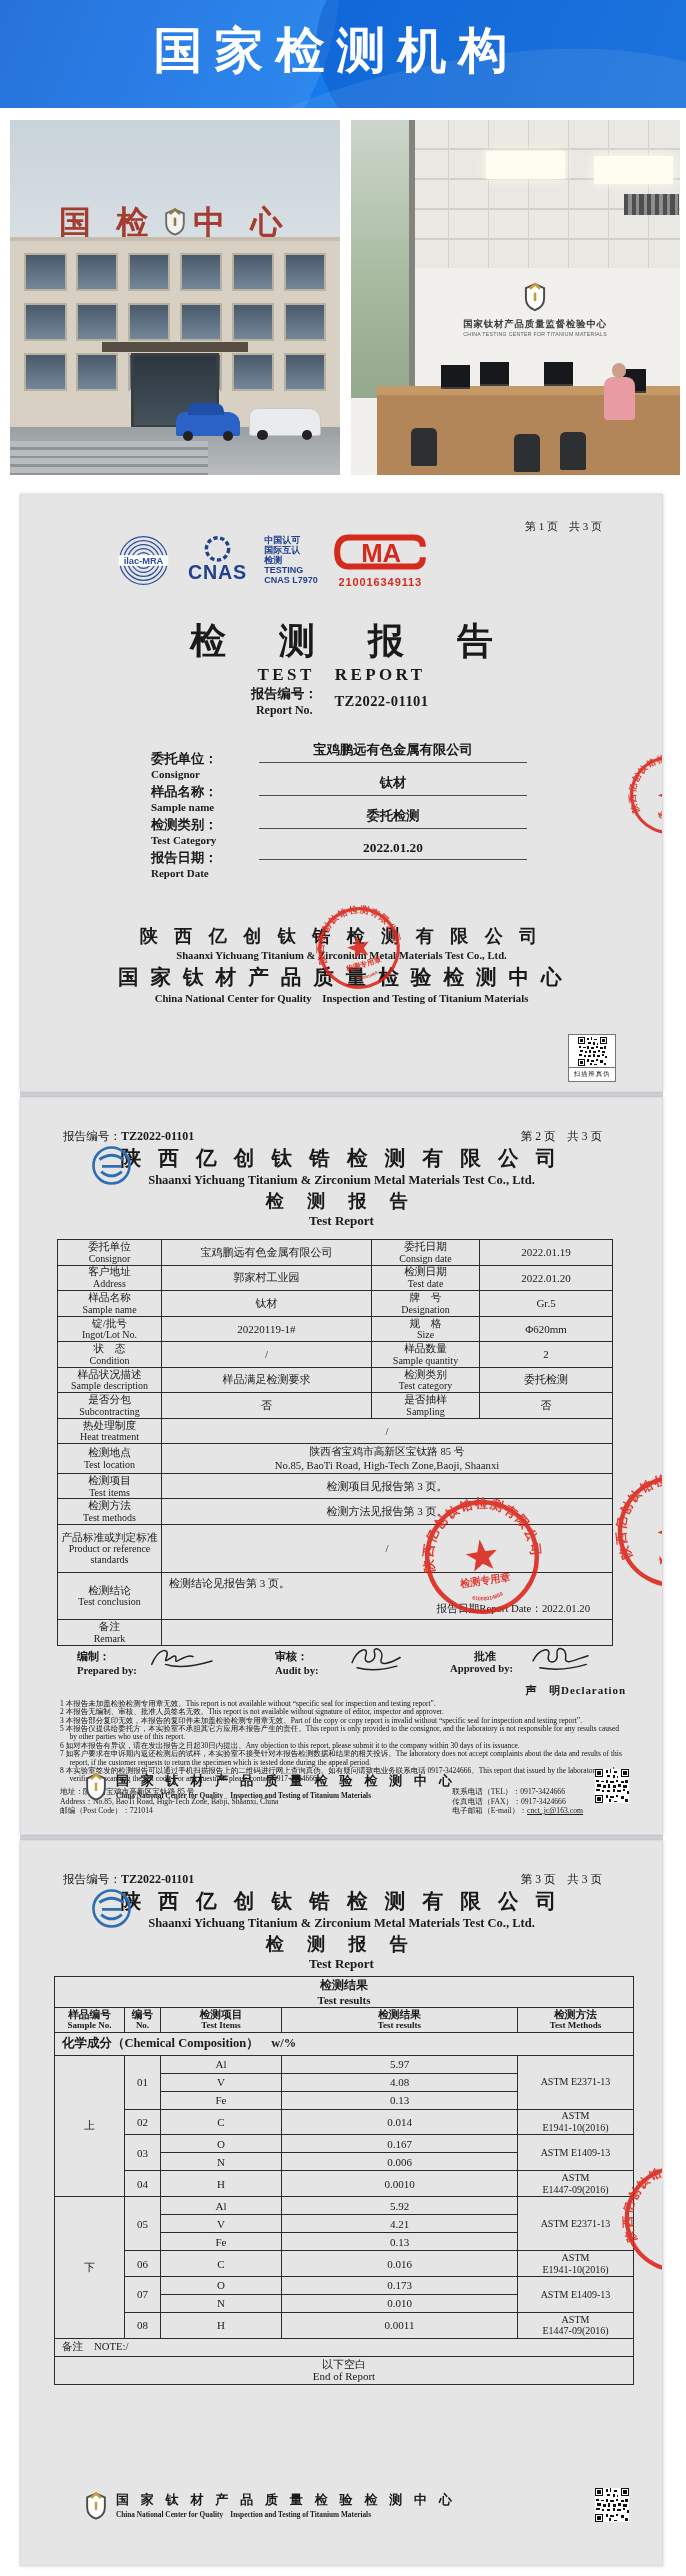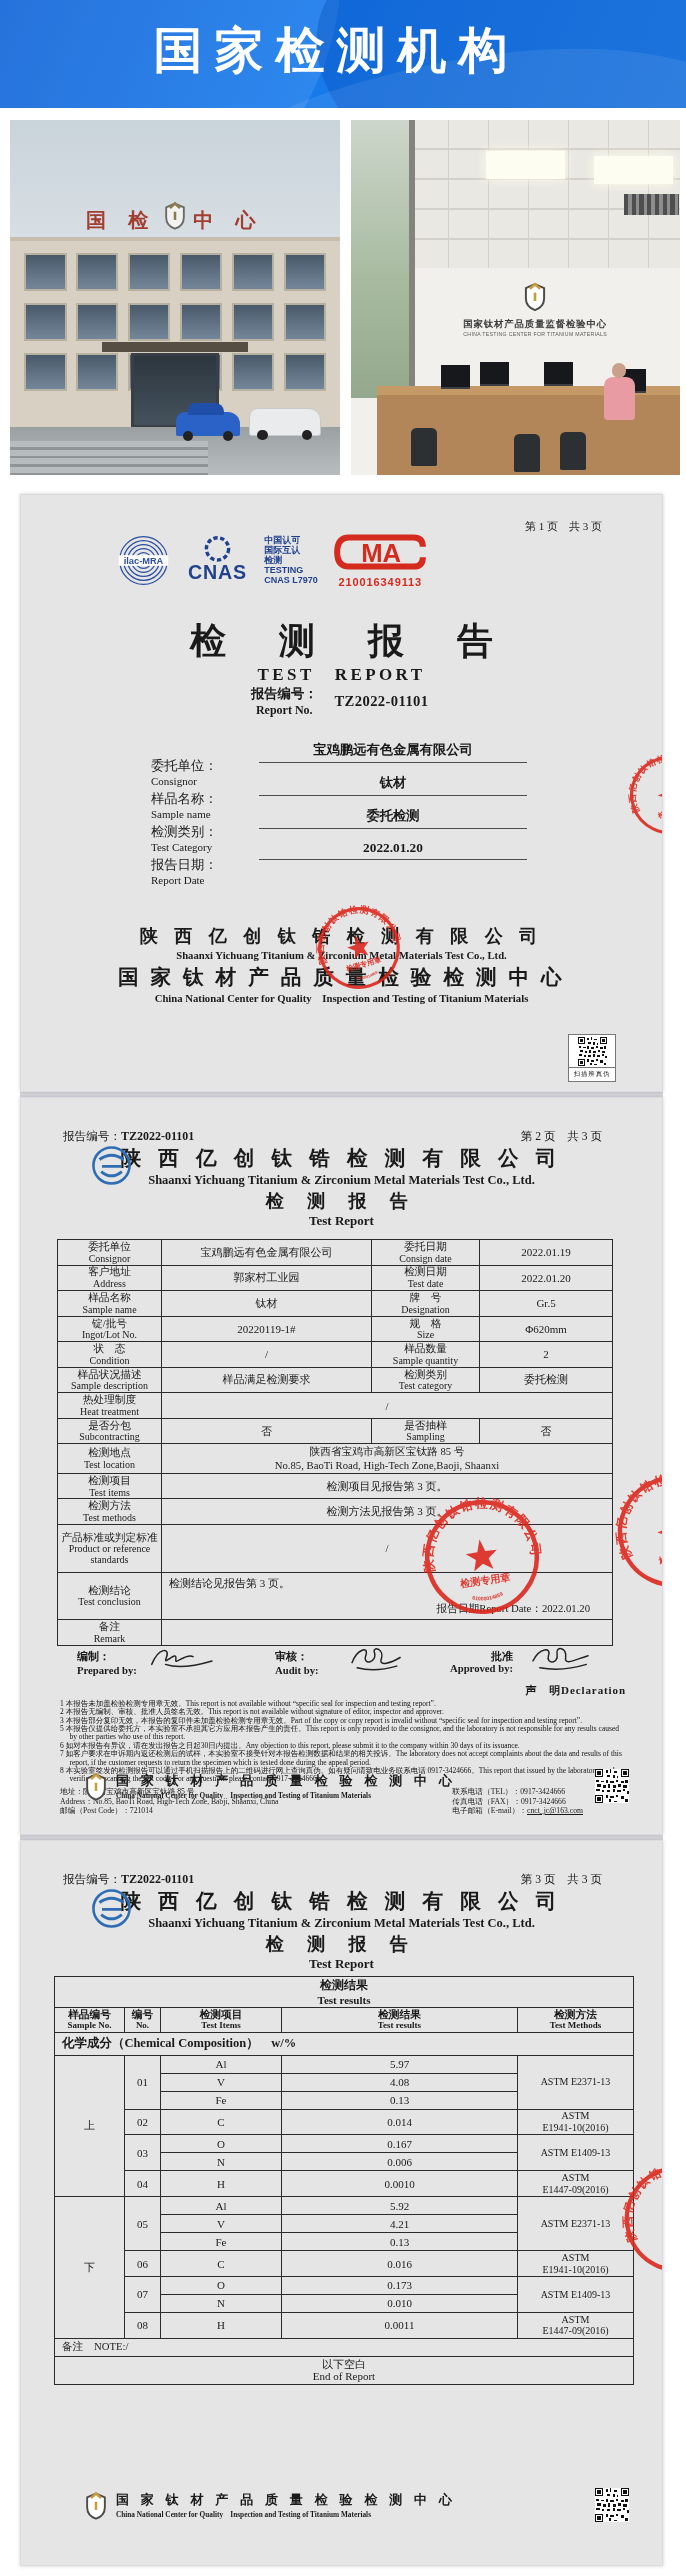--- a/index.html
+++ b/index.html
@@ -16,21 +16,21 @@
                background:rgba(255,255,255,0.08);transform:rotate(-7deg);border-radius:60% 40% 0 0;}
   .banner-title{position:absolute;left:0;right:14px;top:50%;transform:translateY(-54%);
                 text-align:center;color:#fff;font-weight:bold;font-size:49px;letter-spacing:12px;
                 font-family:"Liberation Sans","DejaVu Sans",sans-serif;}
   
   .photos{display:flex;margin:12px 6.9px 0 10.3px;gap:11px;height:355px;}
   .photo{position:relative;overflow:hidden;flex:1;}
   
   .p-build{background:linear-gradient(180deg,#c9d3da 0%,#dce3e8 45%,#e9edf0 70%);}
   .bp-sign{position:absolute;top:81px;left:0;right:0;text-align:center;color:#a23d30;
-           font-weight:bold;font-size:20px;letter-spacing:8.6px;}
+           font-weight:bold;font-size:32px;letter-spacing:8.6px;}
   .bp-sign svg{vertical-align:-3.4px;margin:0 5.2px;}
   .bp-building{position:absolute;top:117px;left:0;right:0;bottom:48px;
                background:#d8d0c2;border-top:4.3px solid #c7bdac;}
   .bp-winrow{display:flex;gap:9.4px;padding:0 13.7px;margin-top:12px;}
   .bp-win{flex:1;height:34px;background:linear-gradient(180deg,#49596a,#74879a);border:2.6px solid #b7b1a2;}
   .bp-canopy{position:absolute;left:50%;transform:translateX(-50%);top:101px;width:146px;height:10.3px;background:#564e42;}
   .bp-door{position:absolute;left:50%;transform:translateX(-50%);top:112px;width:82px;height:69px;
            background:linear-gradient(180deg,#2c363f,#45525c);border:3.4px solid #3a3f45;}
   .bp-steps{position:absolute;left:0;bottom:0;width:60%;height:34px;
             background:repeating-linear-gradient(180deg,#b9bcbe 0 6px,#8f9496 6px 8.6px);}
@@ -82,21 +82,21 @@
             font-size:36px;font-weight:bold;letter-spacing:22px;text-indent:22px;}
   .p1-title-en{position:absolute;top:168px;left:0;right:0;text-align:center;
                font-size:17px;font-weight:bold;letter-spacing:3.4px;}
   .p1-repno{position:absolute;top:190px;left:230px;display:flex;align-items:center;}
   .p1-repno .lab{text-align:center;font-weight:bold;}
   .p1-repno .lab .cn{font-size:13.3px;}
   .p1-repno .lab .en{font-size:12px;}
   .p1-repno .val{font-size:14.6px;font-weight:bold;margin-left:17px;letter-spacing:0.4px;}
   .fields{position:absolute;top:243px;left:0;right:0;}
   .f-row{position:relative;height:33px;}
-  .f-lab{position:absolute;left:130px;top:19px;font-weight:normal;}
+  .f-lab{position:absolute;left:130px;top:12px;font-weight:bold;}
   .f-lab .cn{font-size:13.3px;}
   .f-lab .en{font-size:11px;margin-top:0px;}
   .f-val{position:absolute;left:238px;top:3.4px;width:268px;text-align:center;font-size:13.3px;
          font-weight:bold;border-bottom:1.7px solid #4c4c4c;padding-bottom:2.6px;}
   .company-blk{position:absolute;top:429px;left:0;right:0;text-align:center;font-weight:bold;}
   .company-blk .c1{font-size:18px;letter-spacing:6px;}
   .company-blk .e1{font-size:10.7px;margin-top:0.9px;}
   .company-blk .c2{font-size:20.6px;letter-spacing:3.4px;margin-top:2.6px;}
   .company-blk .e2{font-size:10.7px;margin-top:0.9px;}
   
@@ -507,36 +507,36 @@
           </td>
       <td class="val">样品满足检测要求</td>
       <td class="lb">
             <div class="cn">检测类别</div>
             <div class="en">Test category</div>
           </td>
       <td class="val">委托检测</td>
     </tr>
     <tr>
       <td class="lb">
+            <div class="cn">是否分包</div>
+            <div class="en">Subcontracting</div>
+          </td>
+      <td class="val">否</td>
+      <td class="lb">
+            <div class="cn">是否抽样</div>
+            <div class="en">Sampling</div>
+          </td>
+      <td class="val">否</td>
+    </tr>
+    <tr>
+      <td class="lb">
             <div class="cn">热处理制度</div>
             <div class="en">Heat treatment</div>
           </td>
       <td class="val" colspan="3">/</td>
-    </tr>
-    <tr>
-      <td class="lb">
-            <div class="cn">是否分包</div>
-            <div class="en">Subcontracting</div>
-          </td>
-      <td class="val">否</td>
-      <td class="lb">
-            <div class="cn">是否抽样</div>
-            <div class="en">Sampling</div>
-          </td>
-      <td class="val">否</td>
     </tr>
     <tr style="height:25px;">
       <td class="lb">
             <div class="cn">检测地点</div>
             <div class="en">Test location</div>
           </td>
       <td class="val" colspan="3">
             <div class="loc2">陕西省宝鸡市高新区宝钛路 85 号</div>
             <div class="loc2">No.85, BaoTi Road, High-Tech Zone,Baoji, Shaanxi</div>
           </td>
@@ -590,21 +590,21 @@
     <svg class="sig-ink" style="left:122px;top:-6.9px;" width="76" height="31" viewBox="0 0 88 36">
       <path d="M10 26 C18 6 32 6 27 18 C22 30 40 8 38 20 C36 28 50 12 58 17 M26 26 C40 31 60 28 80 22" fill="none" stroke="#222" stroke-width="1.7" stroke-linecap="round"></path>
     </svg>
     <div class="sig" style="left:254px;">
       <div class="cn">审核：</div>
         <div class="en">Audit by:</div>
     </div>
     <svg class="sig-ink" style="left:319px;top:-6.9px;" width="67" height="31" viewBox="0 0 78 36">
       <path d="M14 24 C20 8 34 4 30 16 C26 28 44 24 40 12 C38 4 52 8 48 20 C45 29 60 24 70 18 M20 30 C36 34 52 32 66 28" fill="none" stroke="#222" stroke-width="1.7" stroke-linecap="round"></path>
     </svg>
-    <div class="sig" style="left:470px;top:0;">
+    <div class="sig" style="left:453px;top:0;">
       <div class="cn">批准</div>
     </div>
     <div class="sig" style="left:429px;top:13px;">
       <div class="en">Approved by:</div>
     </div>
     <svg class="sig-ink" style="left:505px;top:-6.9px;" width="69" height="31" viewBox="0 0 80 36">
       <path d="M8 22 C16 6 30 6 26 16 C23 26 38 26 36 14 C34 4 48 6 46 18 C44 28 58 20 72 16 M16 30 C34 33 54 31 70 26" fill="none" stroke="#222" stroke-width="1.7" stroke-linecap="round"></path>
     </svg>
   </div>
 

